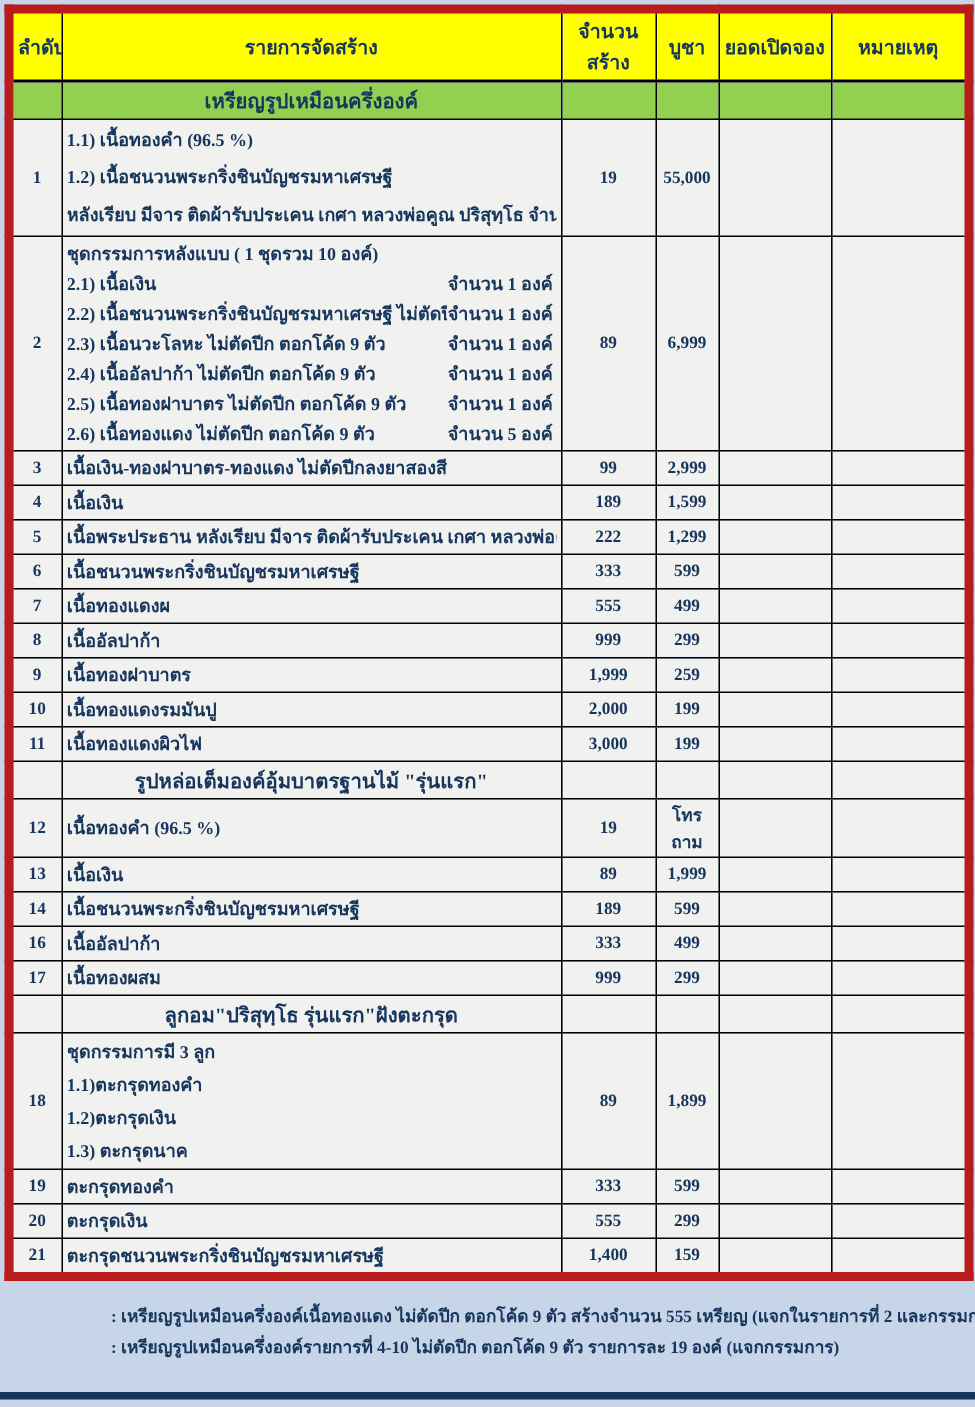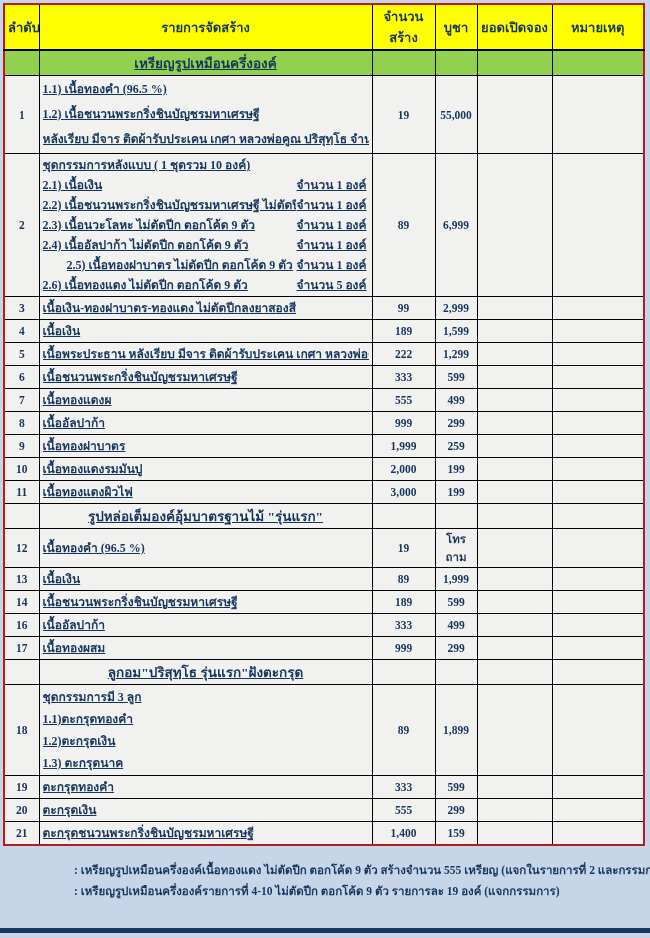--- a/index.html
+++ b/index.html
@@ -9,21 +9,21 @@
     font-family:"Liberation Serif","DejaVu Serif",serif;
     font-weight:bold;
     color:#17365d;
     -webkit-font-smoothing:antialiased;
   }
   .sheet{position:relative;width:650px;height:938px;background:#c7d5e8;overflow:hidden;}
   table.amulet{
     border-collapse:collapse;
     width:552px;
     margin:3px 0 0 3px;
-    border:2px solid #b91c1c;
+    border:6px solid #b91c1c;
     table-layout:fixed;
   }
   col.c-no{width:35px;}
   col.c-item{width:333px;}
   col.c-qty{width:63px;}
   col.c-price{width:42px;}
   col.c-reserve{width:75px;}
   col.c-note{width:92px;}
   th,td{
     border:1px solid #000;
@@ -39,21 +39,21 @@
     text-align:center;
     border-bottom:2px solid #000;
   }
   td{background:#f1f1ef;font-size:12px;vertical-align:middle;}
   td.no{text-align:center;font-size:11.5px;}
   td.qty,td.price{text-align:center;font-size:11.5px;}
   tr.h1 td{height:19px;}
   tr.sec td{height:18px;}
   tr.sec td.item{text-align:center;font-size:13.5px;}
   tr.sec-green td{background:#92d050;}
-  td.item{text-align:left;text-decoration:underline;}
+  td.item{text-align:left;}
   .line{display:flex;justify-content:flex-start;line-height:20px;white-space:nowrap;}
   .line .lf{flex:1 1 auto;overflow:hidden;}
   .line .rt{flex:0 0 auto;padding-right:2px;}
   .footer{
     margin:14px 0 0 34px;
     font-size:11.5px;
     line-height:21px;
   }
   .fnote{white-space:nowrap;}
   .fnote.indent{margin-left:40px;}
@@ -127,21 +127,21 @@
               <span class="rt">จำนวน 1 องค์</span>
             </div>
             <div class="line" style="line-height: 20px;">
               <span class="lf">2.3) เนื้อนวะโลหะ ไม่ตัดปีก ตอกโค้ด 9 ตัว</span>
               <span class="rt">จำนวน 1 องค์</span>
             </div>
             <div class="line" style="line-height: 20px;">
               <span class="lf">2.4) เนื้ออัลปาก้า ไม่ตัดปีก ตอกโค้ด 9 ตัว</span>
               <span class="rt">จำนวน 1 องค์</span>
             </div>
-            <div class="line" style="line-height: 20px; margin-left: 24px;">
+            <div class="line" style="line-height: 20px;">
               <span class="lf">2.5) เนื้อทองฝาบาตร ไม่ตัดปีก ตอกโค้ด 9 ตัว</span>
               <span class="rt">จำนวน 1 องค์</span>
             </div>
             <div class="line" style="line-height: 20px;">
               <span class="lf">2.6) เนื้อทองแดง ไม่ตัดปีก ตอกโค้ด 9 ตัว</span>
               <span class="rt">จำนวน 5 องค์</span>
             </div>
           </td>
           <td class="qty">89</td>
           <td class="price">6,999</td>

